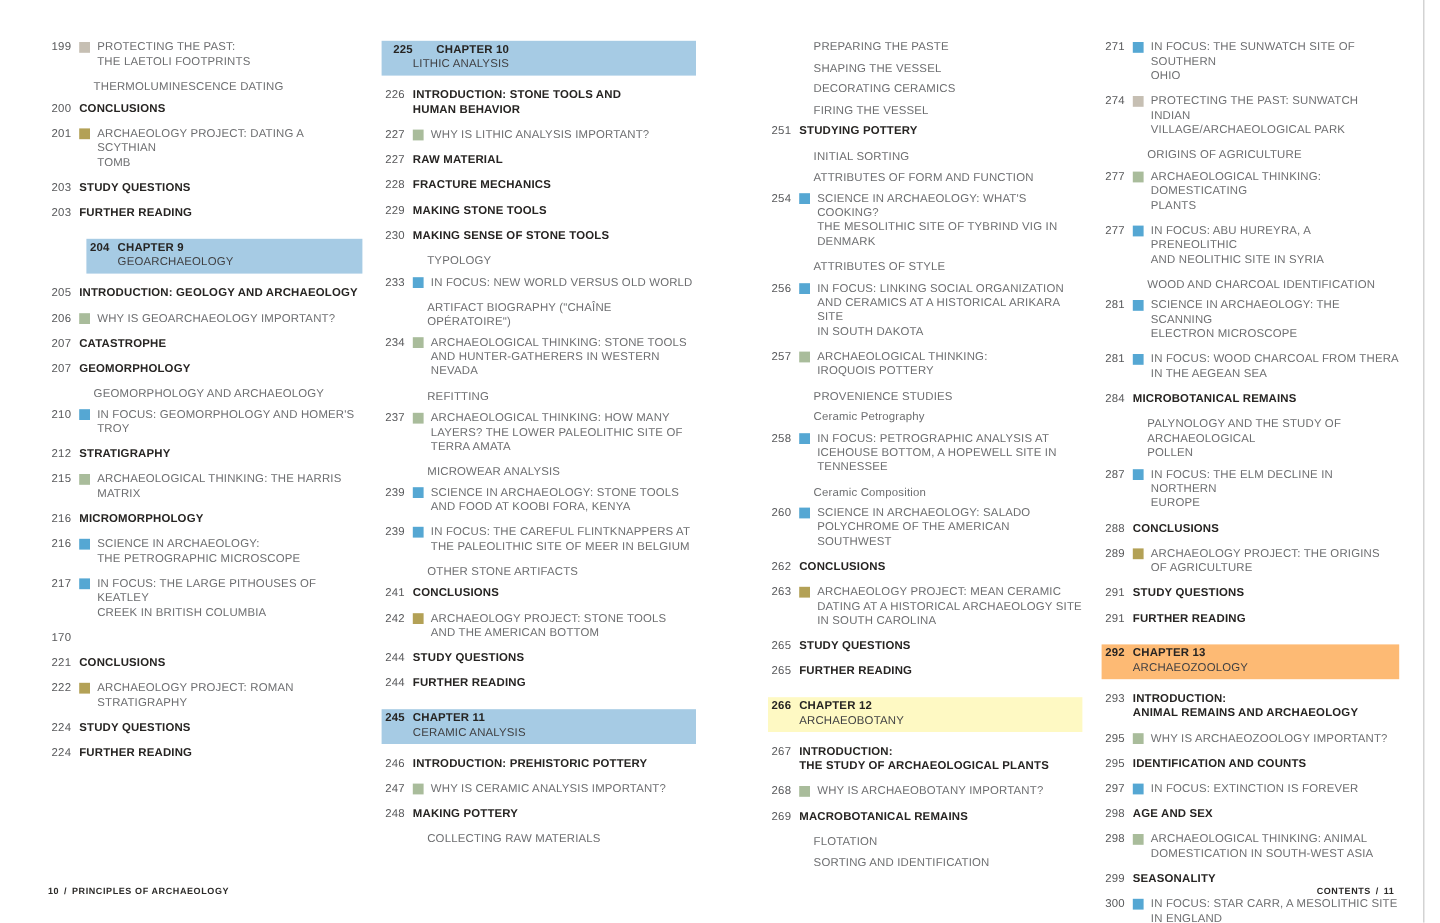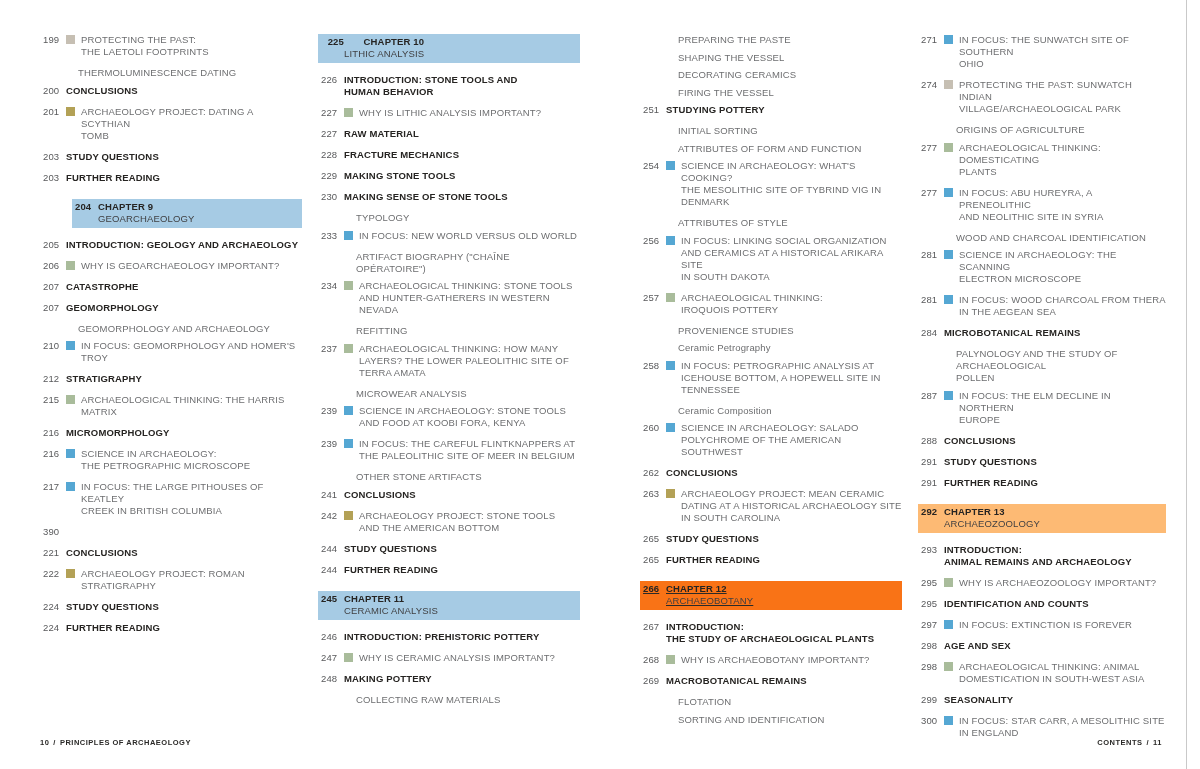--- a/index.html
+++ b/index.html
@@ -109,21 +109,21 @@
         <span class="num">216</span>
         <div class="txt fgray"><span class="sq" style="background:#55a7d3"></span><span class="ftxt">SCIENCE IN ARCHAEOLOGY:
 THE PETROGRAPHIC MICROSCOPE</span></div>
       </div>
       <div class="entry feature">
         <span class="num">217</span>
         <div class="txt fgray"><span class="sq" style="background:#55a7d3"></span><span class="ftxt">IN FOCUS: THE LARGE PITHOUSES OF KEATLEY
 CREEK IN BRITISH COLUMBIA</span></div>
       </div>
       <div class="entry feature">
-        <span class="num">390</span>
+        <span class="num">170</span>
       </div>
       <div class="entry section">
         <span class="num">221</span>
         <div class="txt bold">CONCLUSIONS</div>
       </div>
       <div class="entry feature">
         <span class="num">222</span>
         <div class="txt fgray"><span class="sq" style="background:#b3a156"></span><span class="ftxt">ARCHAEOLOGY PROJECT: ROMAN
 STRATIGRAPHY</span></div>
       </div>
@@ -318,21 +318,21 @@
 IN SOUTH CAROLINA</span></div>
       </div>
       <div class="entry section">
         <span class="num">265</span>
         <div class="txt bold">STUDY QUESTIONS</div>
       </div>
       <div class="entry section">
         <span class="num">265</span>
         <div class="txt bold">FURTHER READING</div>
       </div>
-      <div class="entry chapter" style="background: #f97316; text-decoration: underline;">
+      <div class="entry chapter" style="background: #fef9c3;">
         <span class="num">266</span>
         <div class="txt"><div class="ch-label">CHAPTER 12</div><div class="ch-title">ARCHAEOBOTANY</div></div>
       </div>
       <div class="entry section">
         <span class="num">267</span>
         <div class="txt bold">INTRODUCTION:
 THE STUDY OF ARCHAEOLOGICAL PLANTS</div>
       </div>
       <div class="entry feature">
         <span class="num">268</span>
@@ -395,20 +395,25 @@
 POLLEN</div>
       </div>
       <div class="entry feature">
         <span class="num">287</span>
         <div class="txt fgray"><span class="sq" style="background:#55a7d3"></span><span class="ftxt">IN FOCUS: THE ELM DECLINE IN NORTHERN
 EUROPE</span></div>
       </div>
       <div class="entry section">
         <span class="num">288</span>
         <div class="txt bold">CONCLUSIONS</div>
+      </div>
+      <div class="entry feature">
+        <span class="num">289</span>
+        <div class="txt fgray"><span class="sq" style="background:#b3a156"></span><span class="ftxt">ARCHAEOLOGY PROJECT: THE ORIGINS
+OF AGRICULTURE</span></div>
       </div>
       <div class="entry section">
         <span class="num">291</span>
         <div class="txt bold">STUDY QUESTIONS</div>
       </div>
       <div class="entry section">
         <span class="num">291</span>
         <div class="txt bold">FURTHER READING</div>
       </div>
       <div class="entry chapter" style="background: #fdba74;">

